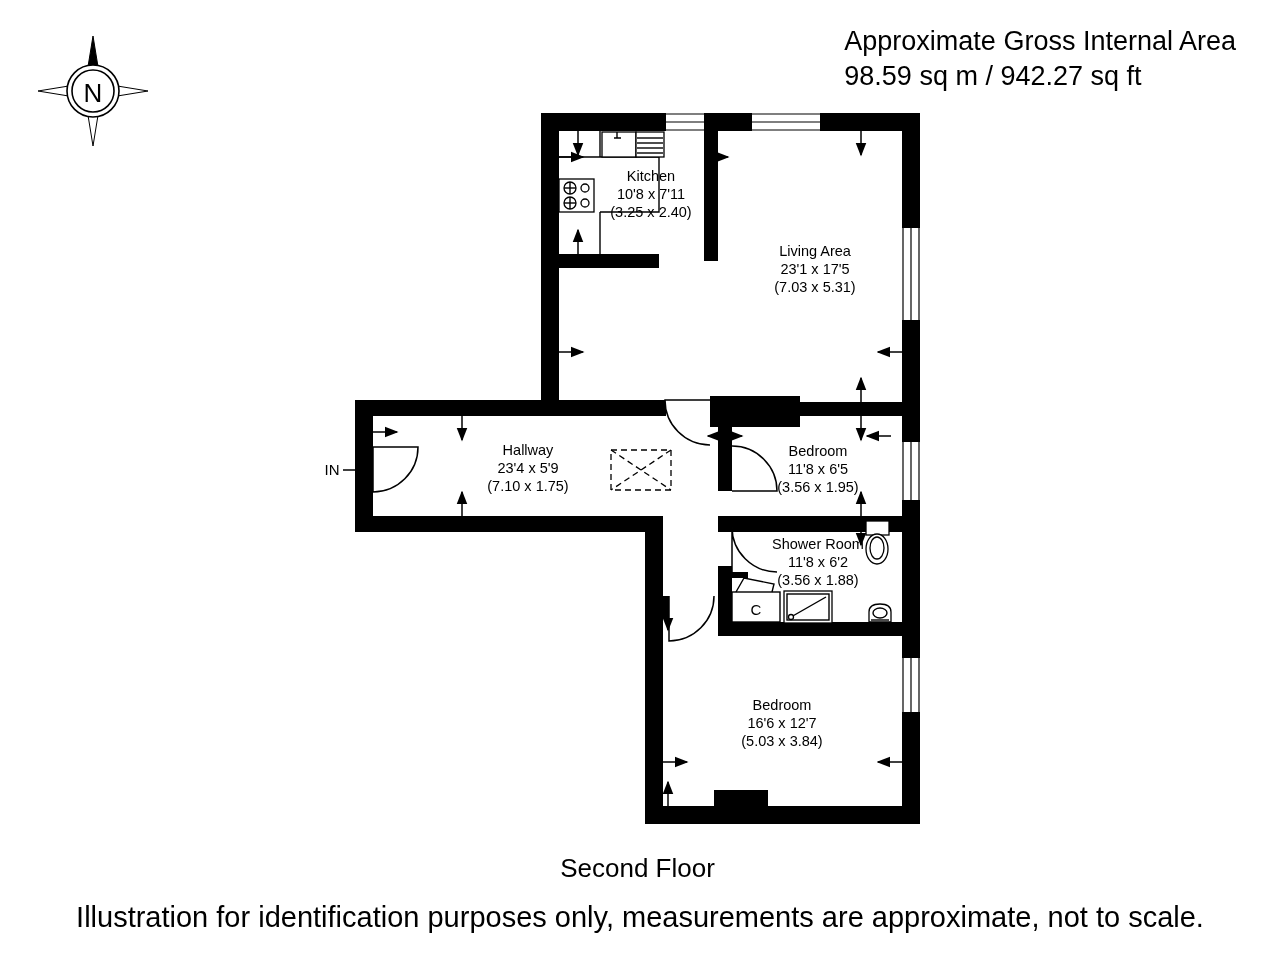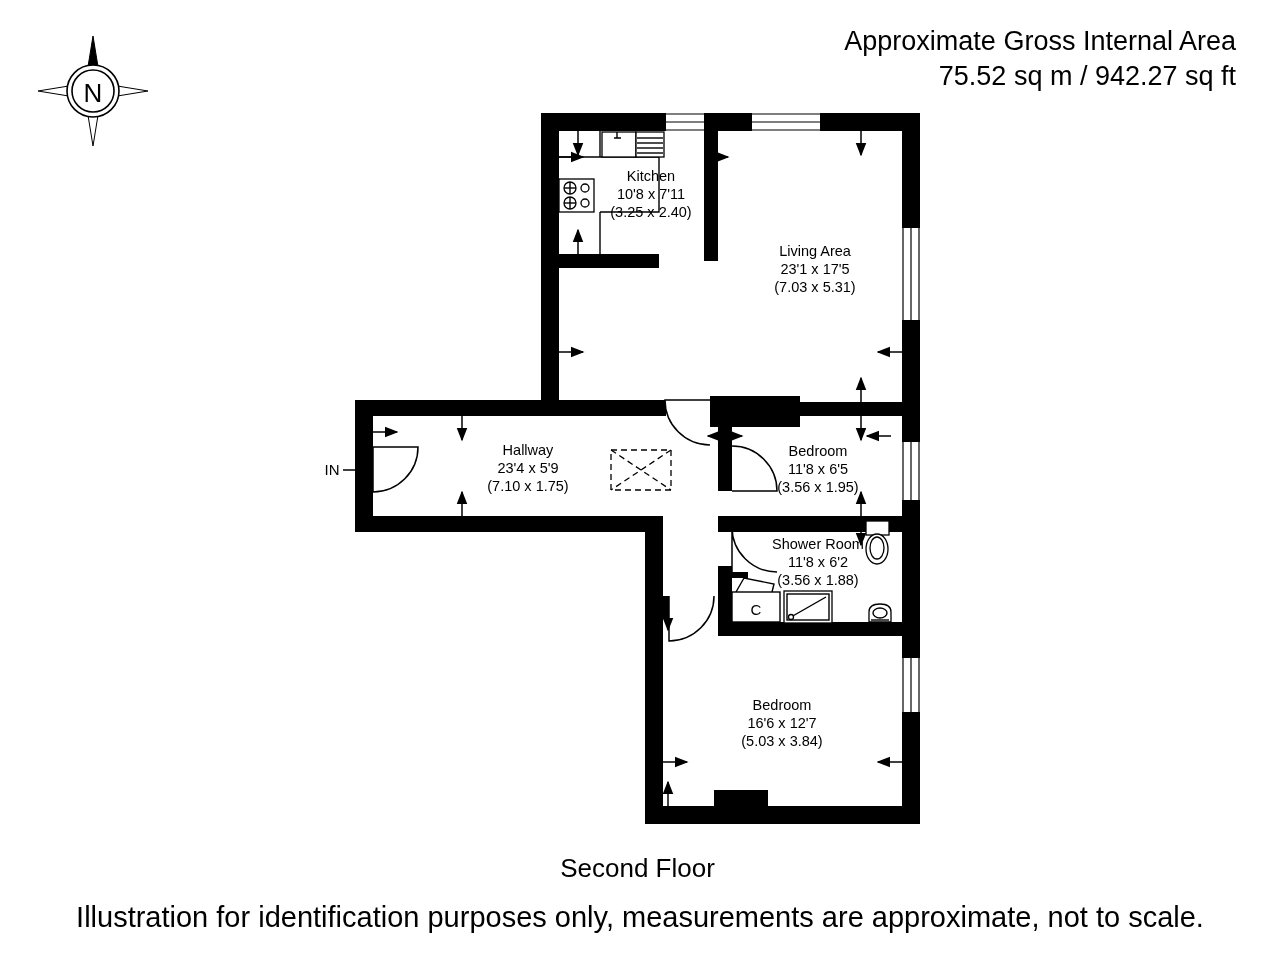--- a/index.html
+++ b/index.html
@@ -18,21 +18,20 @@
   }
   #page {
     position: relative;
     width: 1280px;
     height: 960px;
   }
   .hdr {
     position: absolute;
     right: 44px;
     top: 24px;
-    text-align: right;
     line-height: 1.30;
     font-size: 27px;
     color: #000;
     white-space: nowrap;
   }
   .compass {
     position: absolute;
     left: 34px;
     top: 32px;
     width: 118px;
@@ -75,21 +74,21 @@
   .dashbox { stroke: #000; stroke-width: 1.3; fill: none; stroke-dasharray: 6 4; }
   .windowline { stroke: #000; stroke-width: 1.2; fill: none; }
 </style>
 </head>
 <body>
 
 <div id="page">
 
   <div class="hdr">
     <div>Approximate Gross Internal Area</div>
-    <div>75.52 sq m / 942.27 sq ft</div>
+    <div>98.59 sq m / 942.27 sq ft</div>
   </div>
 
   <svg class="compass" viewBox="0 0 118 118">
 
     <polygon points="59,4 66,47 59,58 52,47" fill="#000" stroke="#000" stroke-width="1"></polygon>
     <polygon points="59,114 66,71 59,60 52,71" fill="#fff" stroke="#000" stroke-width="1"></polygon>
     <polygon points="4,59 47,52 58,59 47,66" fill="#fff" stroke="#000" stroke-width="1"></polygon>
     <polygon points="114,59 71,52 60,59 71,66" fill="#fff" stroke="#000" stroke-width="1"></polygon>
     <circle cx="59" cy="59" r="26" fill="#fff" stroke="#000" stroke-width="1.6"></circle>
     <circle cx="59" cy="59" r="21" fill="#fff" stroke="#000" stroke-width="1.6"></circle>

